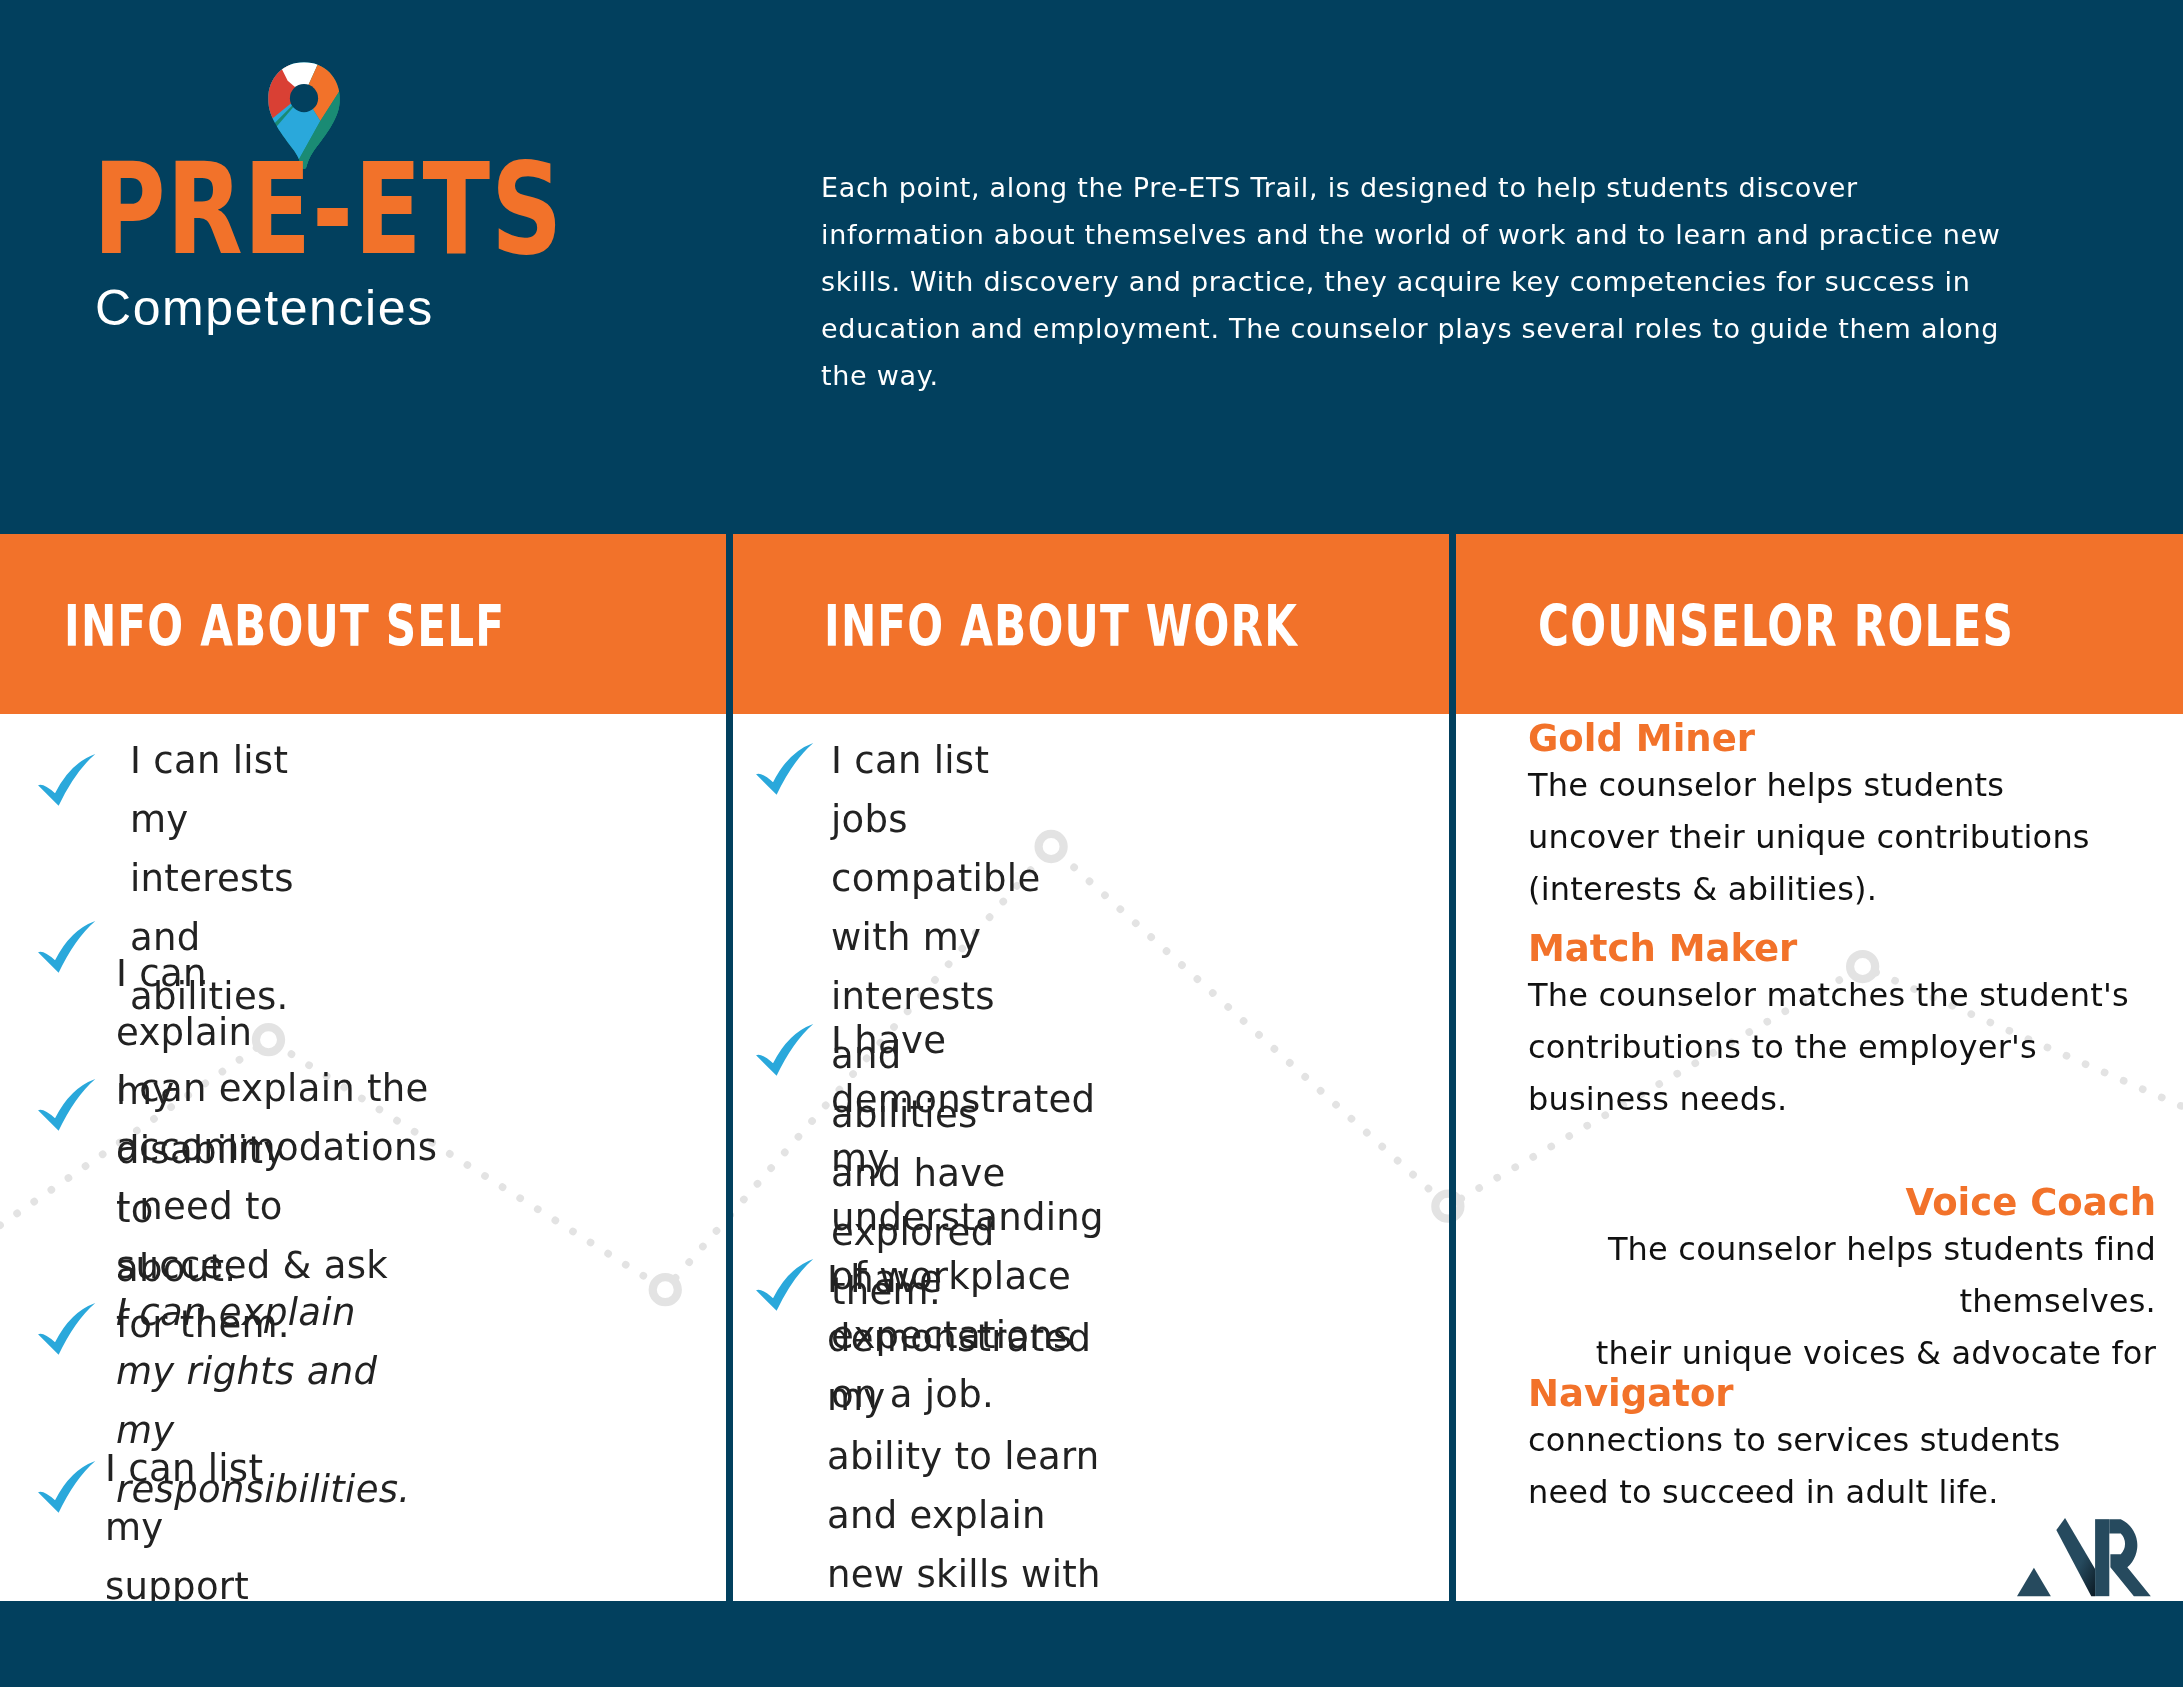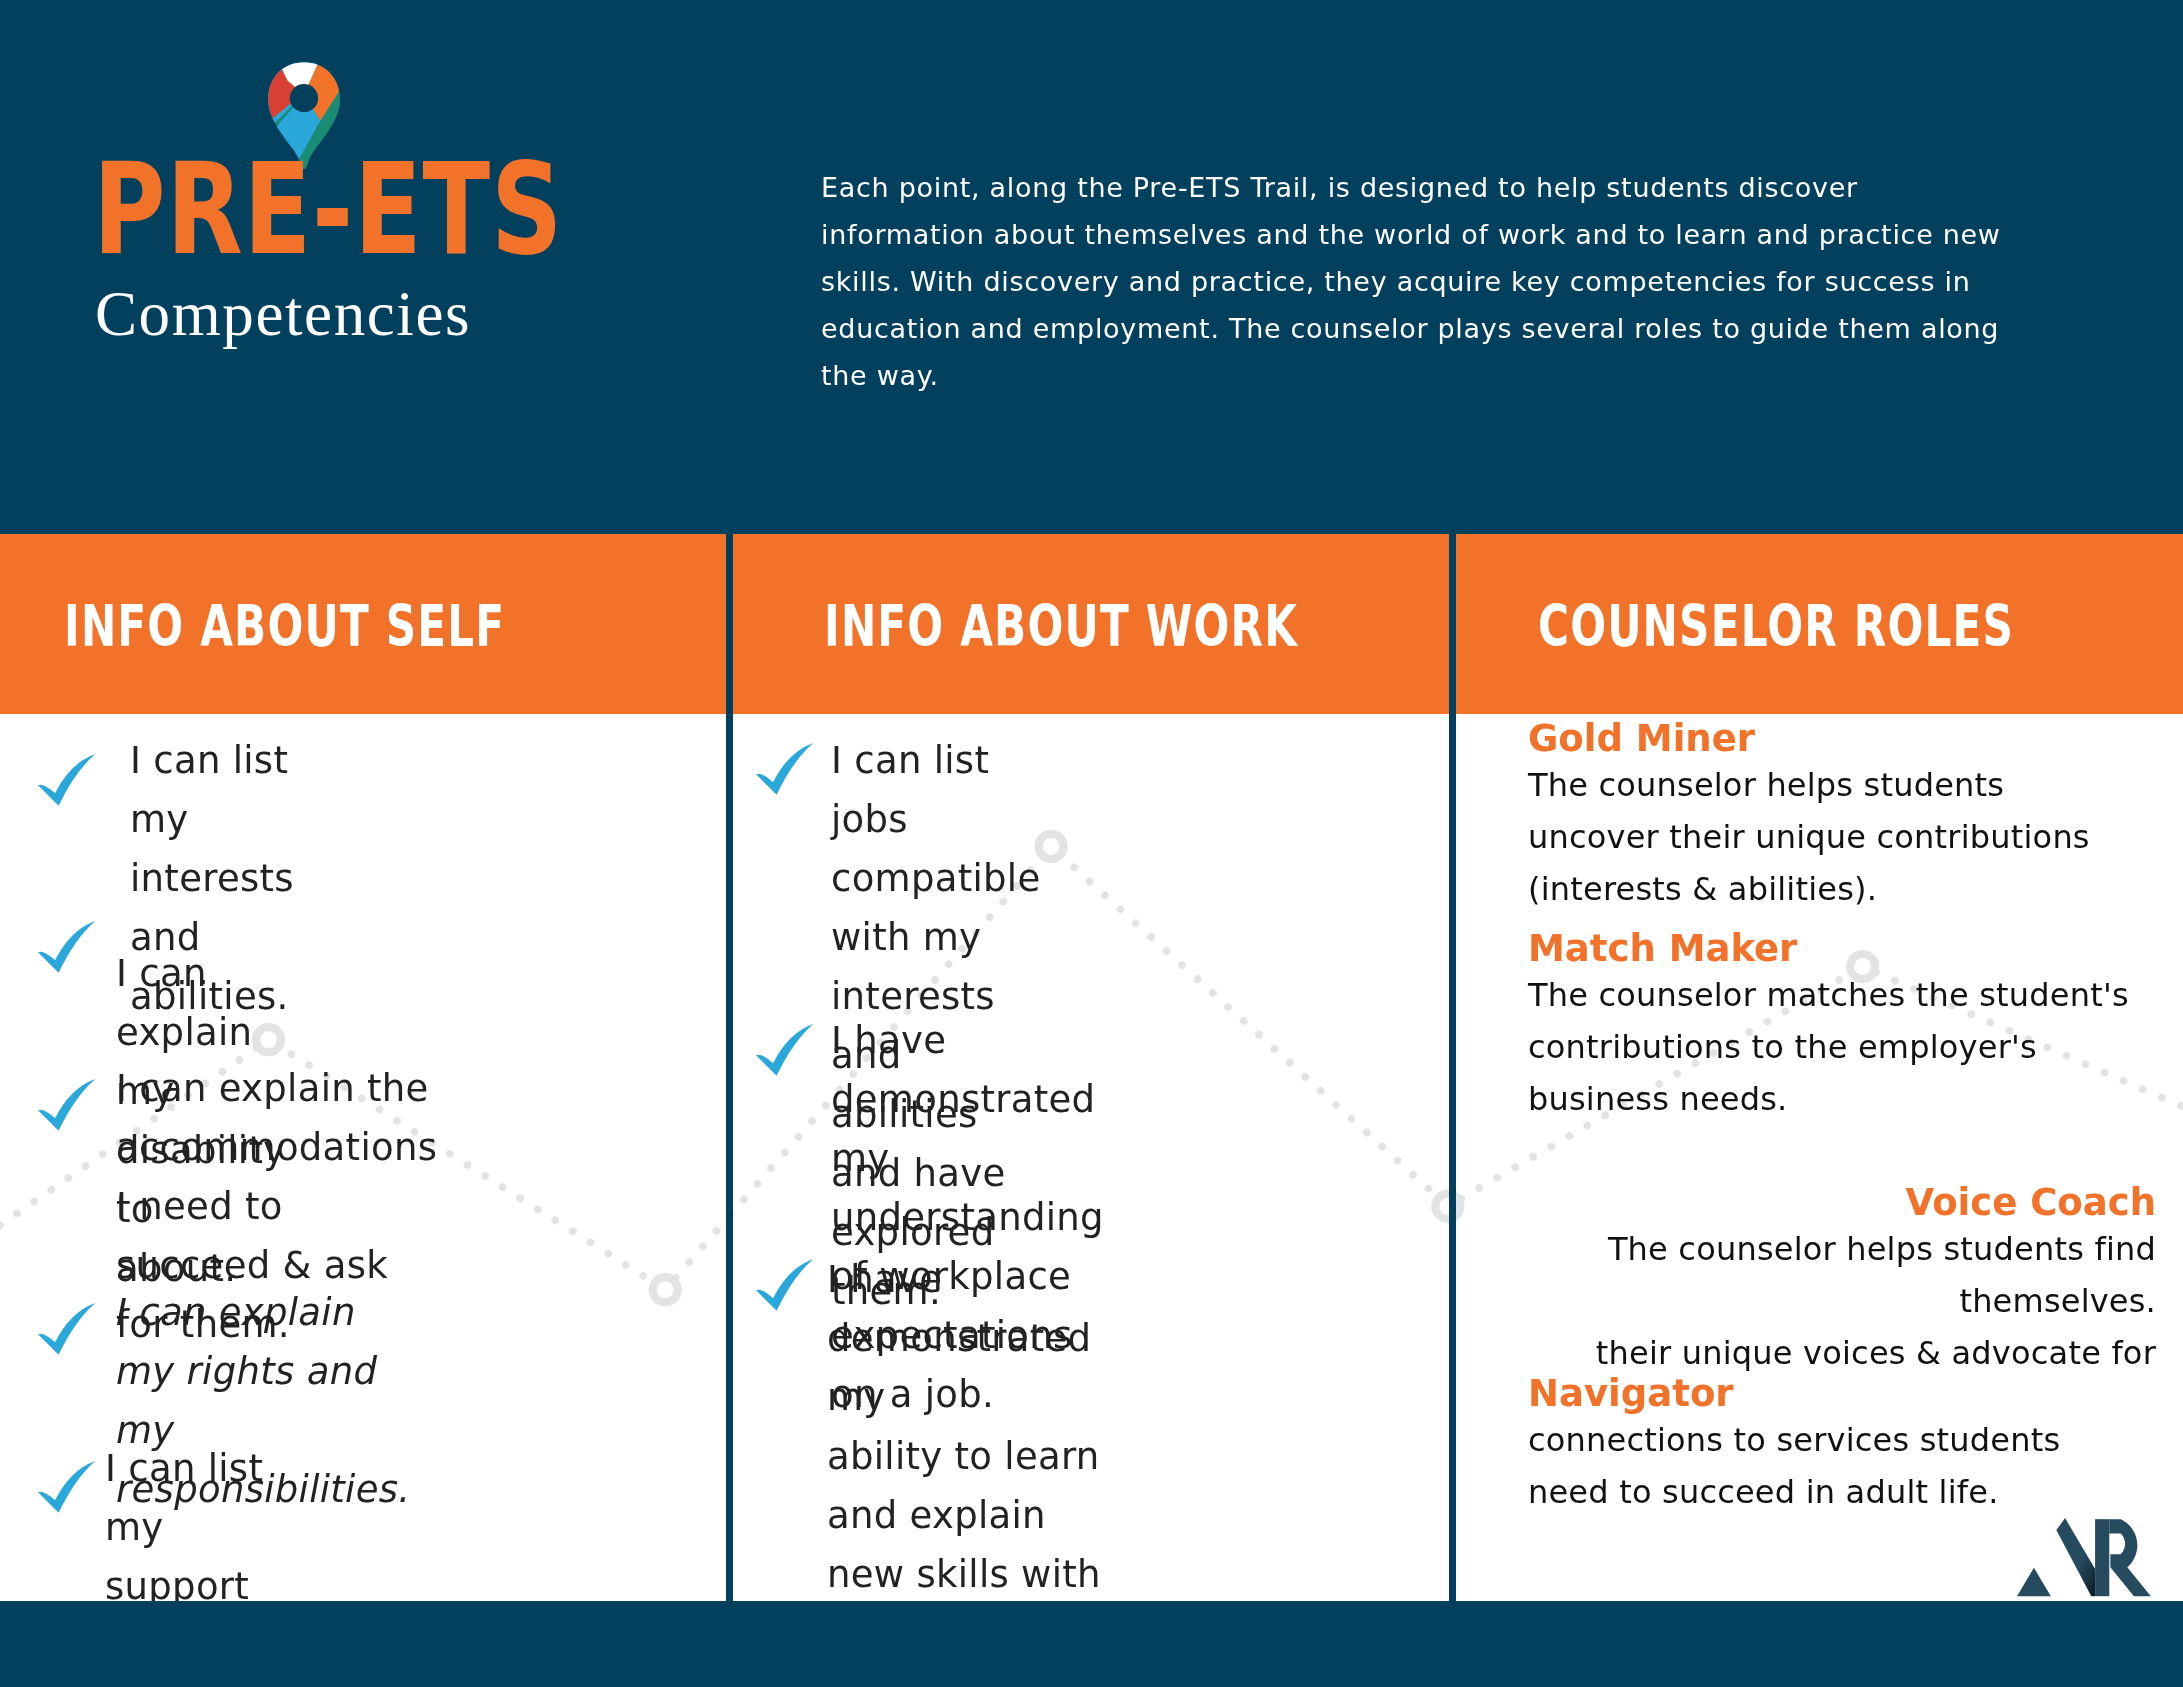--- a/index.html
+++ b/index.html
@@ -1,20 +1,20 @@
 <!DOCTYPE html>
 <html style="font-size:8.7px"><head>
 <meta charset="utf-8">
 <style>
   html, body { margin: 0; padding: 0; }
   body { width: 2183px; height: 1687px; position: relative; overflow: hidden; background: #ffffff; font-family: "DejaVu Sans", sans-serif; }
   .header { position: absolute; left: 0; top: 0; width: 2183px; height: 618px; background: #02405E; }
   .pin { position: absolute; left: 266px; top: 61px; width: 76px; height: 109px; }
   .brand-title { position: absolute; left: 93px; top: 146px; font-family: "DejaVu Sans", sans-serif; font-weight: bold; color: #F2722A; font-size: 127px; line-height: 1; letter-spacing: 1.1px; transform: scaleX(0.78); transform-origin: left top; white-space: nowrap; }
-  .brand-sub { position: absolute; left: 95px; top: 283px; color: #ffffff; font-family: Liberation Serif, serif; font-size: 63px; line-height: 1; letter-spacing: 1.6px; white-space: nowrap; }
+  .brand-sub { position: absolute; left: 95px; top: 283px; color: #ffffff; font-family: Liberation Sans, sans-serif; font-size: 50px; line-height: 1; letter-spacing: 1.6px; white-space: nowrap; }
   .intro { position: absolute; left: 821px; top: 164px; width: 1255px; color: #ffffff; font-family: "DejaVu Sans", sans-serif; font-size: 27px; line-height: 47px; letter-spacing: 0.7px; }
   .col-header { position: absolute; top: 494px; height: 180px; background: #F2722A; margin-top: 40px; }
   .col-header span { position: absolute; top: 64px; color: #ffffff; font-family: "DejaVu Sans", sans-serif; font-weight: bold; font-size: 57px; letter-spacing: 1.6px; line-height: 1; transform: scaleX(0.74); transform-origin: left top; white-space: nowrap; }
   .divider { position: absolute; top: 494px; width: 6.5px; height: 1108px; background: #02405E; }
   .footer { position: absolute; left: 0; top: 1601px; width: 2183px; height: 86px; background: #02405E; }
   .trail { position: absolute; left: 0; top: 0; width: 2183px; height: 1687px; pointer-events: none; }
   .item { position: absolute; }
   .check { position: absolute; width: 76px; height: 76px; }
   .item-text { position: absolute; color: #222222; font-family: "DejaVu Sans", sans-serif; font-size: 37px; line-height: 59px; letter-spacing: 0.3px; }
   .role { position: absolute; left: 1528px; width: 628px; }

